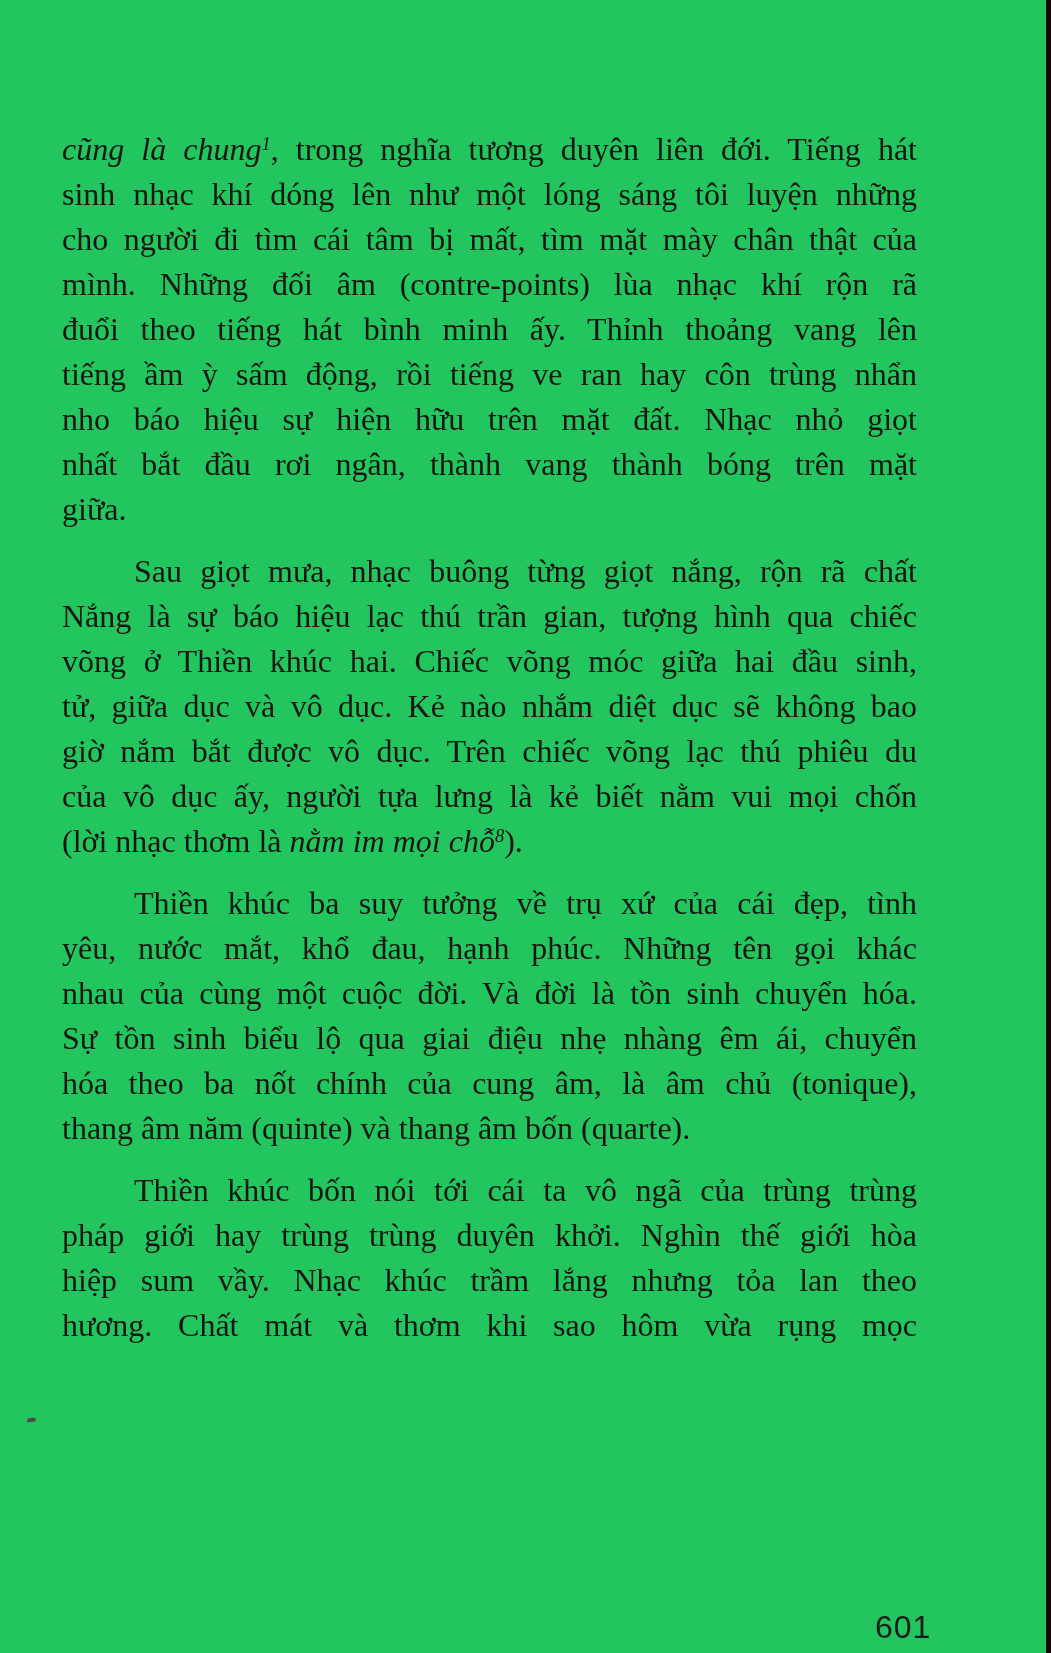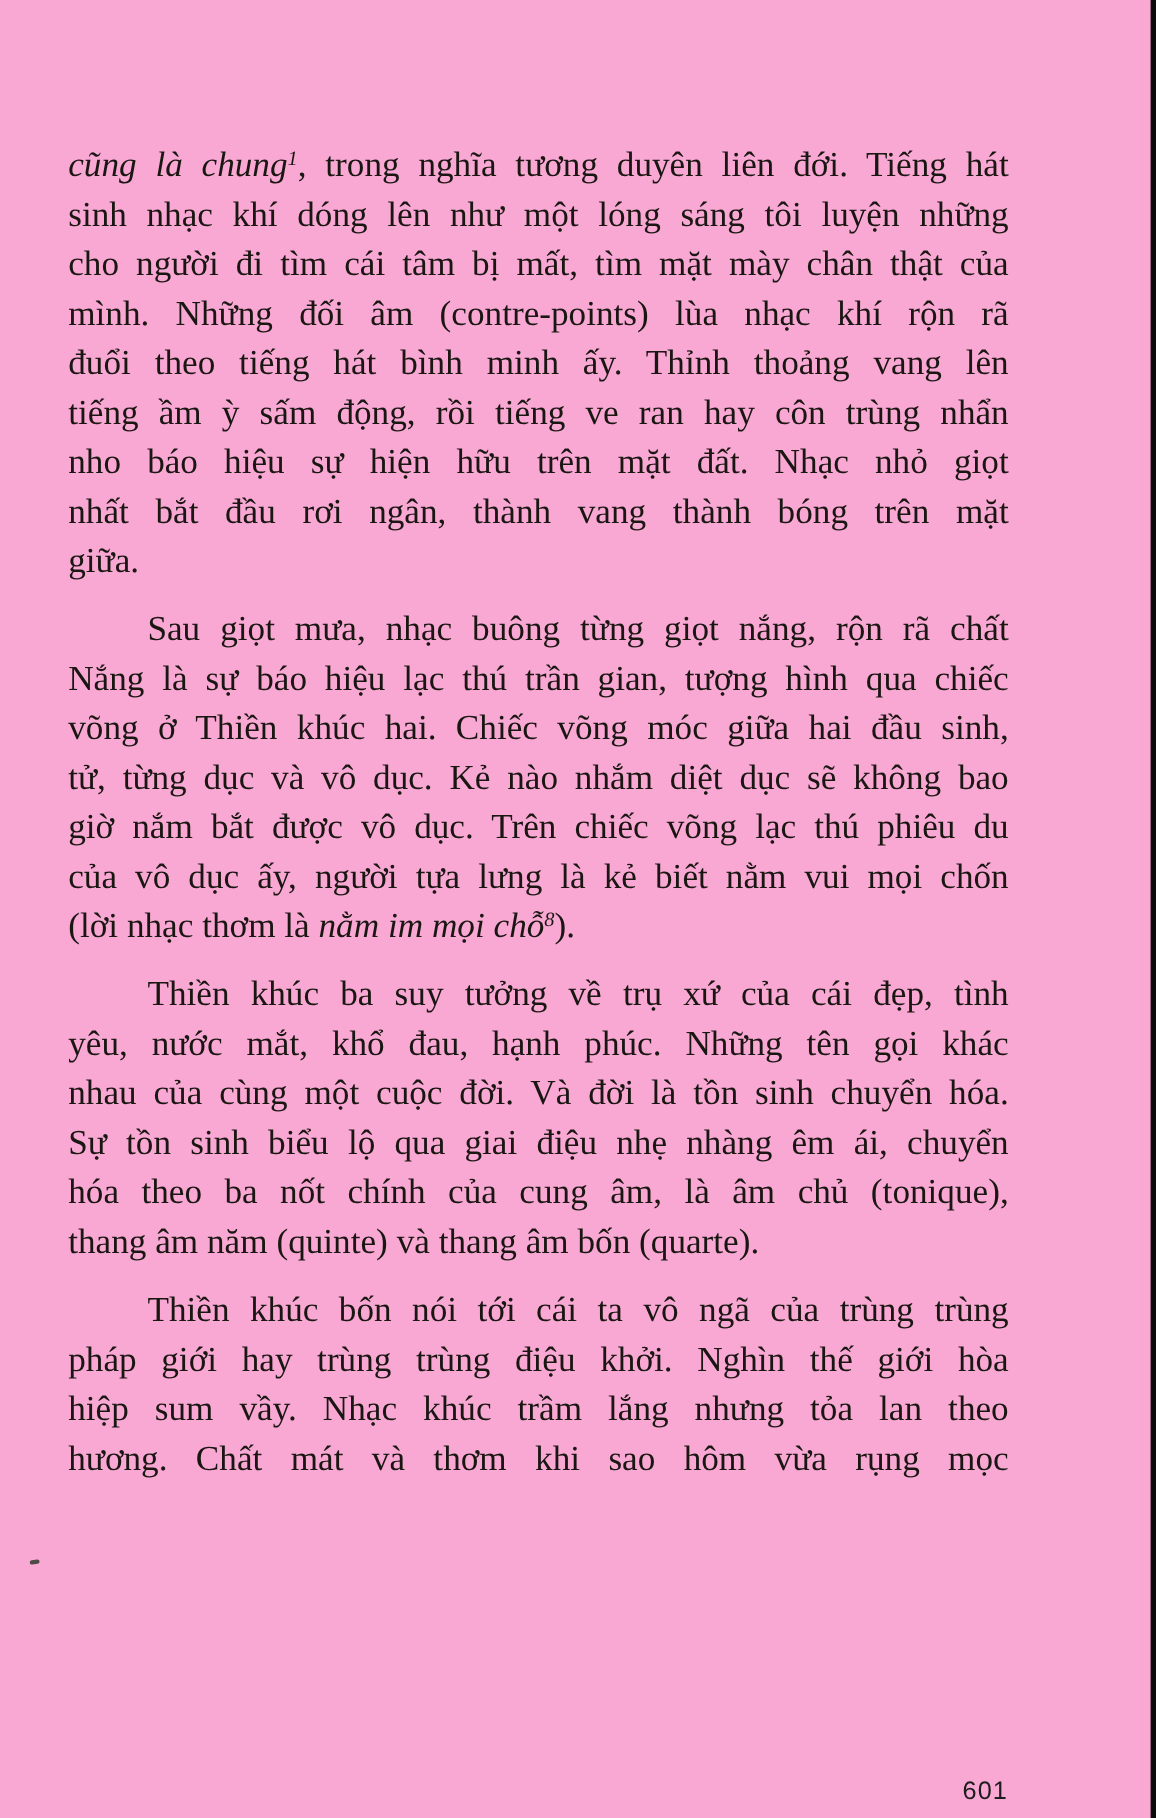--- a/index.html
+++ b/index.html
@@ -4,21 +4,21 @@
 <style>
   html, body {
     margin: 0;
     padding: 0;
     background: #e8e8e8;
   }
   .page {
     position: relative;
     width: 1051px;
     height: 1653px;
-    background: #f9a8d4;
+    background: #22c55e;
     overflow: hidden;
     font-family: "Liberation Serif", "DejaVu Serif", serif;
     color: #1a1612;
   }
   .text-block {
     position: absolute;
     left: 62px;
     top: 127px;
     width: 855px;
   }
@@ -40,21 +40,21 @@
   .sup {
     font-size: 0.58em;
     vertical-align: 0.55em;
     line-height: 0;
   }
   .page-number {
     position: absolute;
     left: 875px;
     top: 1608px;
     font-family: "Liberation Sans", "DejaVu Sans", sans-serif;
-    font-size: 23px;
+    font-size: 32px;
     line-height: 38px;
     color: #1d1d1d;
     letter-spacing: 1px;
   }
   .edge-bar {
     position: absolute;
     top: 0;
     right: 0;
     width: 5px;
     height: 1653px;
@@ -84,36 +84,36 @@
         <div class="line"><span>đuổi theo tiếng hát bình minh ấy. Thỉnh thoảng vang lên</span></div>
         <div class="line"><span>tiếng ầm ỳ sấm động, rồi tiếng ve ran hay côn trùng nhẩn</span></div>
         <div class="line"><span>nho báo hiệu sự hiện hữu trên mặt đất. Nhạc nhỏ giọt</span></div>
         <div class="line"><span>nhất bắt đầu rơi ngân, thành vang thành bóng trên mặt</span></div>
         <div class="line noj"><span>giữa.</span></div>
       </div>
       <div class="para">
         <div class="line ind"><span>Sau giọt mưa, nhạc buông từng giọt nắng, rộn rã chất</span></div>
         <div class="line"><span>Nắng là sự báo hiệu lạc thú trần gian, tượng hình qua chiếc</span></div>
         <div class="line"><span>võng ở Thiền khúc hai. Chiếc võng móc giữa hai đầu sinh,</span></div>
-        <div class="line"><span>tử, từng dục và vô dục. Kẻ nào nhắm diệt dục sẽ không bao</span></div>
+        <div class="line"><span>tử, giữa dục và vô dục. Kẻ nào nhắm diệt dục sẽ không bao</span></div>
         <div class="line"><span>giờ nắm bắt được vô dục. Trên chiếc võng lạc thú phiêu du</span></div>
         <div class="line"><span>của vô dục ấy, người tựa lưng là kẻ biết nằm vui mọi chốn</span></div>
         <div class="line noj"><span>(lời nhạc thơm là </span><span class="it">nằm im mọi chỗ</span><span class="sup it">8</span><span>).</span></div>
       </div>
       <div class="para">
         <div class="line ind"><span>Thiền khúc ba suy tưởng về trụ xứ của cái đẹp, tình</span></div>
         <div class="line"><span>yêu, nước mắt, khổ đau, hạnh phúc. Những tên gọi khác</span></div>
         <div class="line"><span>nhau của cùng một cuộc đời. Và đời là tồn sinh chuyển hóa.</span></div>
         <div class="line"><span>Sự tồn sinh biểu lộ qua giai điệu nhẹ nhàng êm ái, chuyển</span></div>
         <div class="line"><span>hóa theo ba nốt chính của cung âm, là âm chủ (tonique),</span></div>
         <div class="line noj"><span>thang âm năm (quinte) và thang âm bốn (quarte).</span></div>
       </div>
       <div class="para">
         <div class="line ind"><span>Thiền khúc bốn nói tới cái ta vô ngã của trùng trùng</span></div>
-        <div class="line"><span>pháp giới hay trùng trùng điệu khởi. Nghìn thế giới hòa</span></div>
+        <div class="line"><span>pháp giới hay trùng trùng duyên khởi. Nghìn thế giới hòa</span></div>
         <div class="line"><span>hiệp sum vầy. Nhạc khúc trầm lắng nhưng tỏa lan theo</span></div>
         <div class="line"><span>hương. Chất mát và thơm khi sao hôm vừa rụng mọc</span></div>
       </div>
     </div>
   <div class="speck"></div>
   <div class="page-number">601</div>
   <div class="edge-bar"></div>
 </div>
 
 </body></html>

